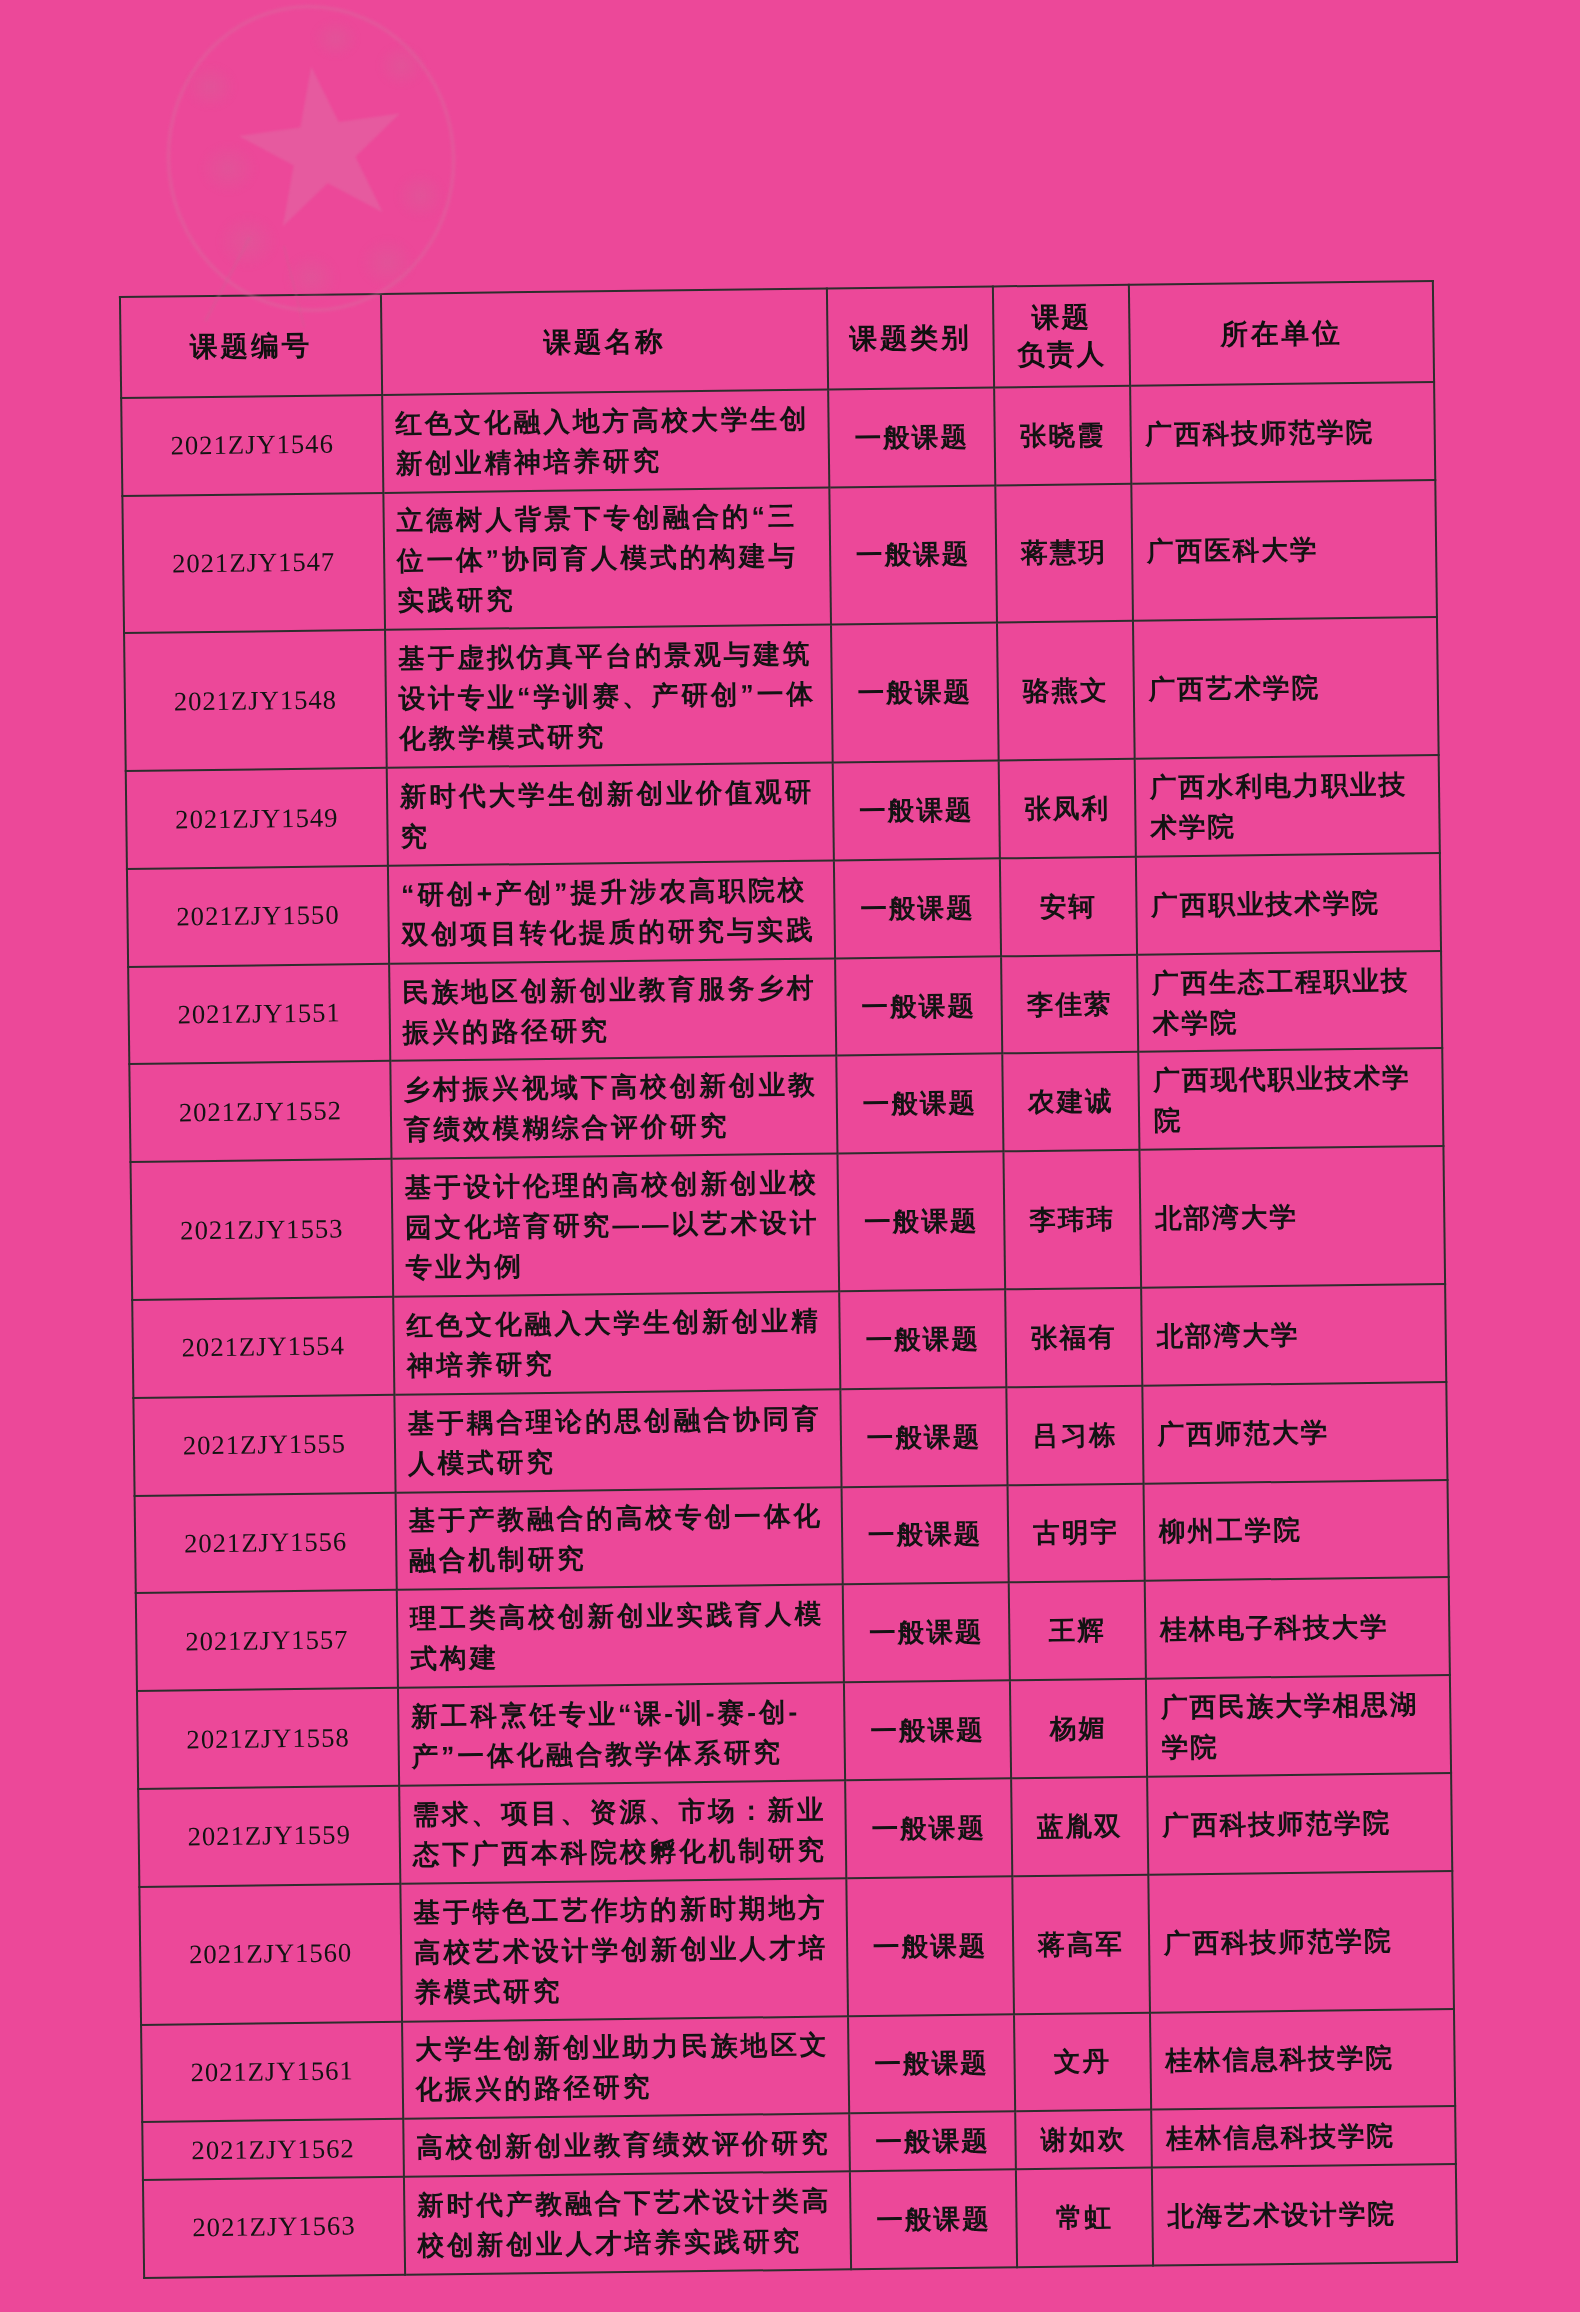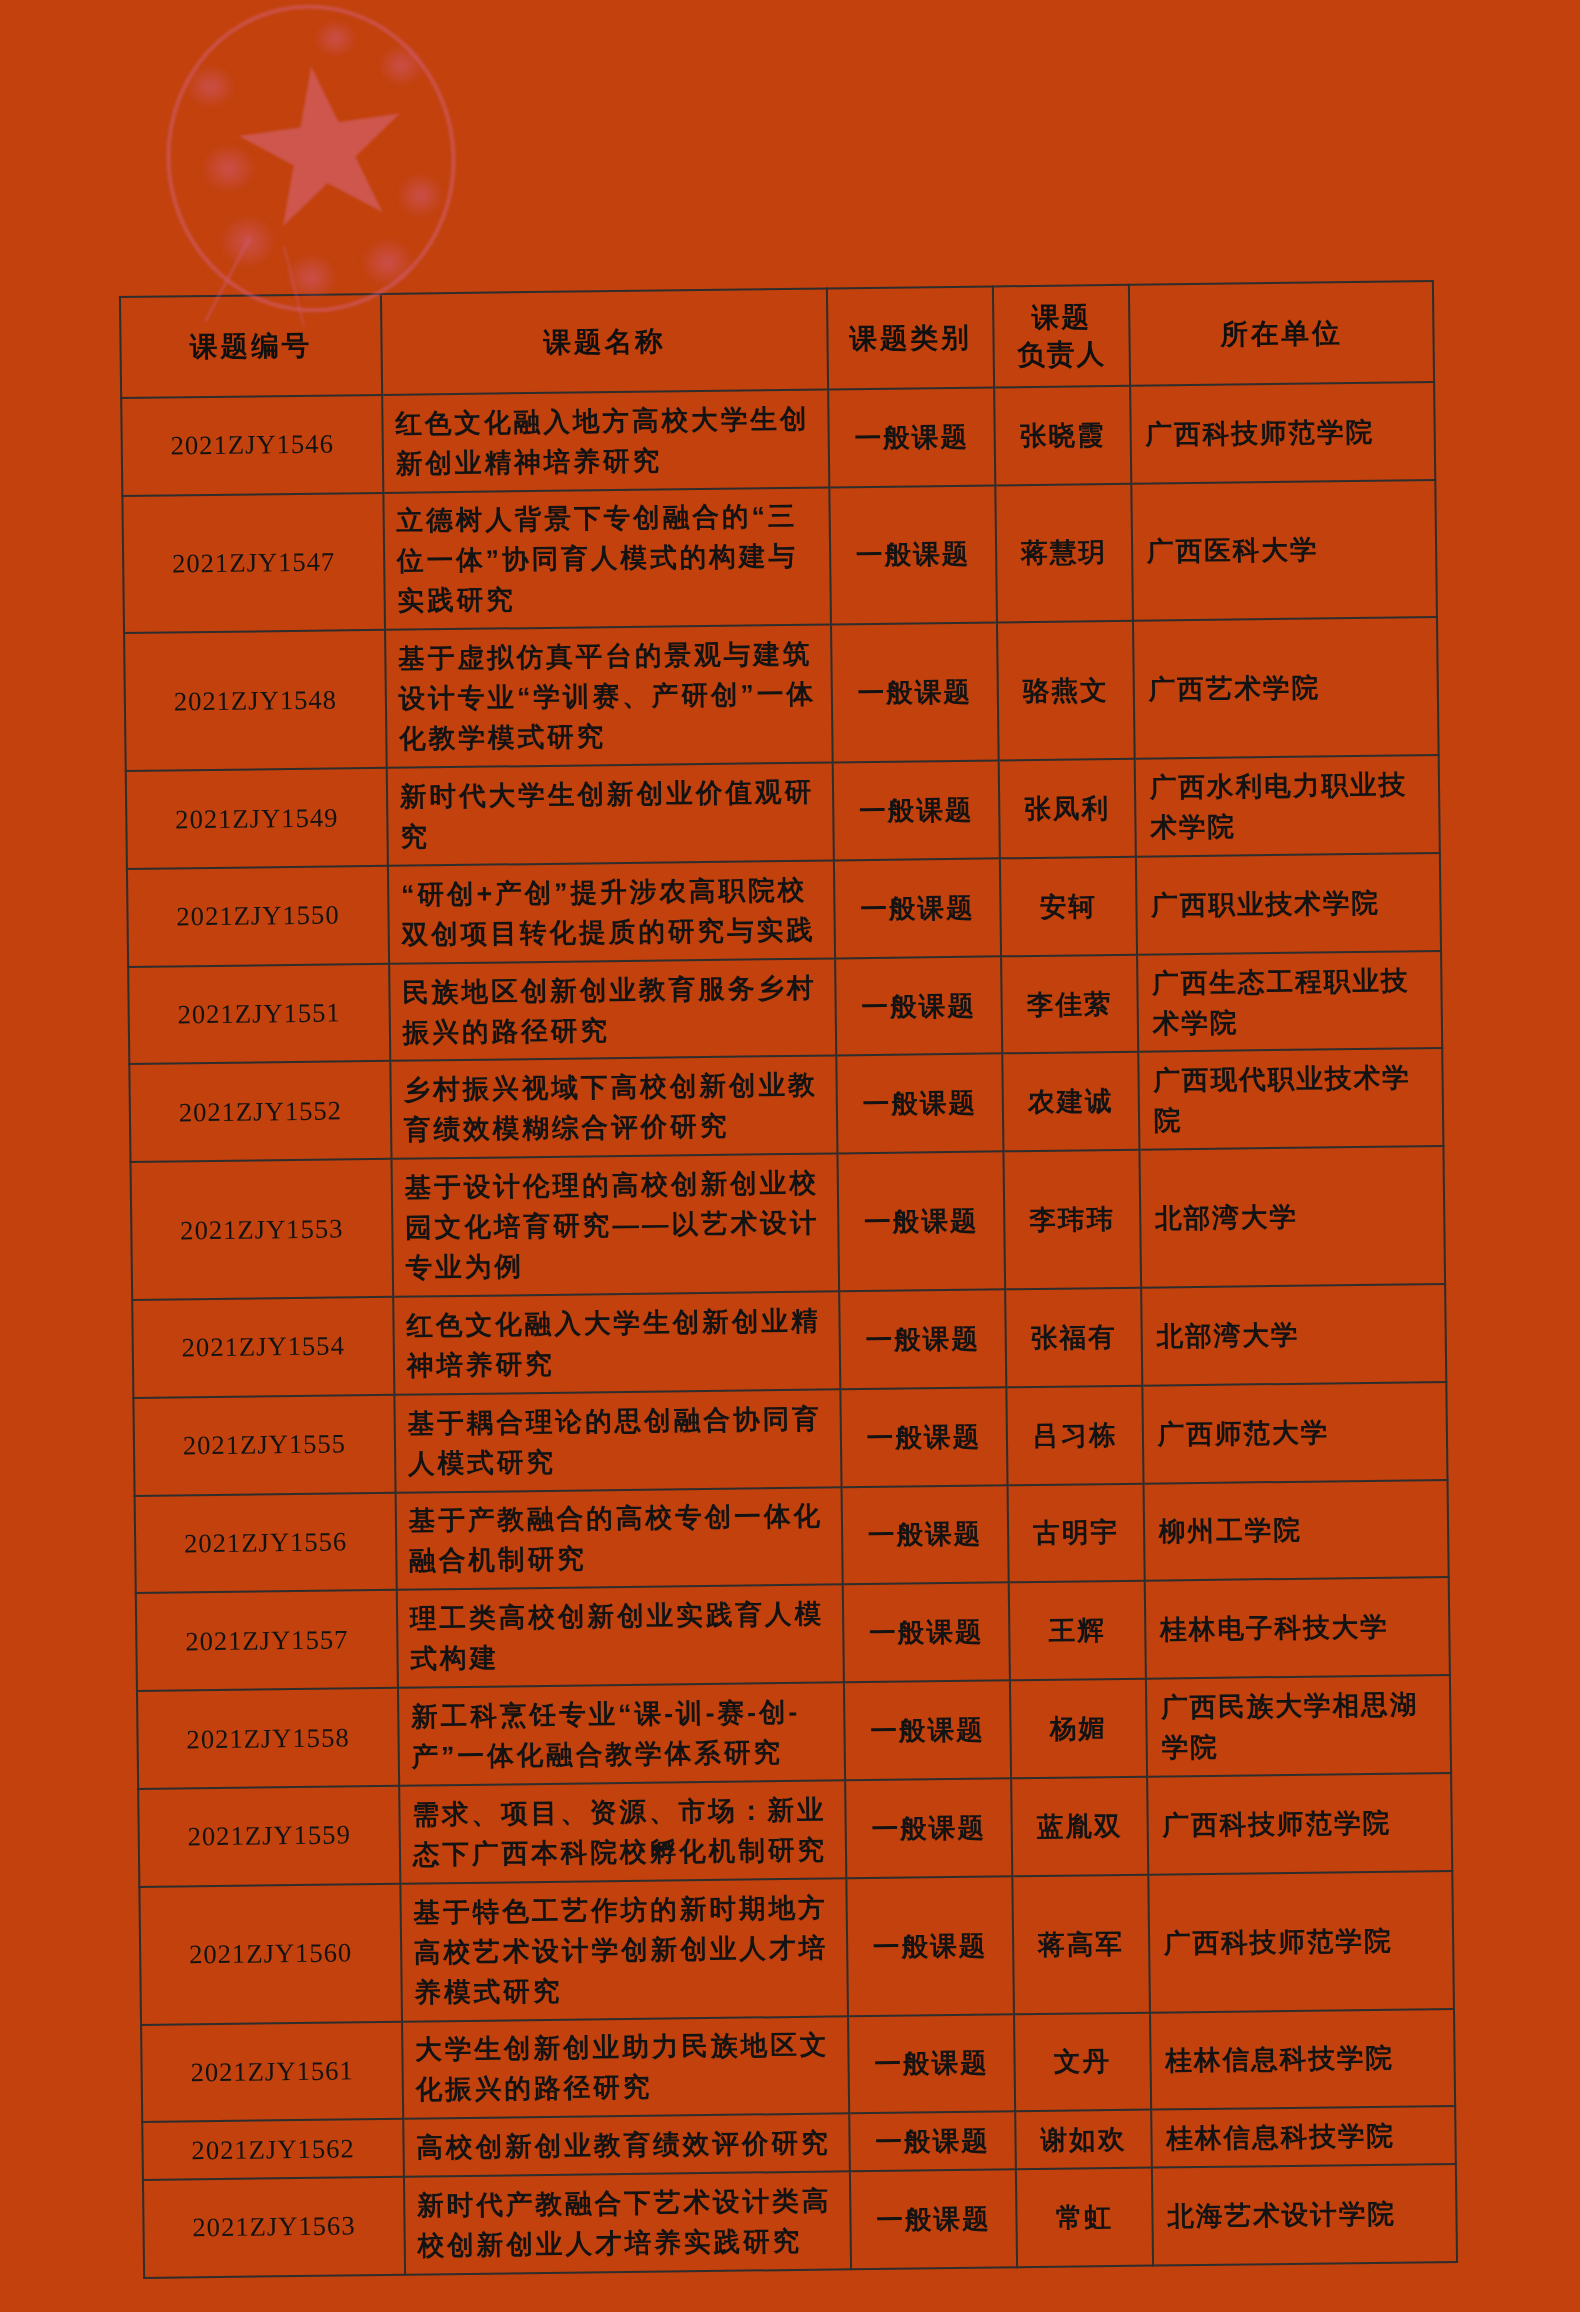--- a/index.html
+++ b/index.html
@@ -4,21 +4,21 @@
 <style>
   html,body { margin:0; padding:0; }
   body {
     width:1580px; height:2313px;
     background:#ffffff;
     font-family:"Liberation Sans", sans-serif;
   }
   .page {
     position:relative;
     width:1580px; height:2313px;
-    background:#c2410c;
+    background:#ec4899;
     overflow:hidden;
     color:#161616;
   }
 
   
   table.projects {
     position:absolute;
     left:131px; top:288px;
     width:1314px;
     border-collapse:collapse;

